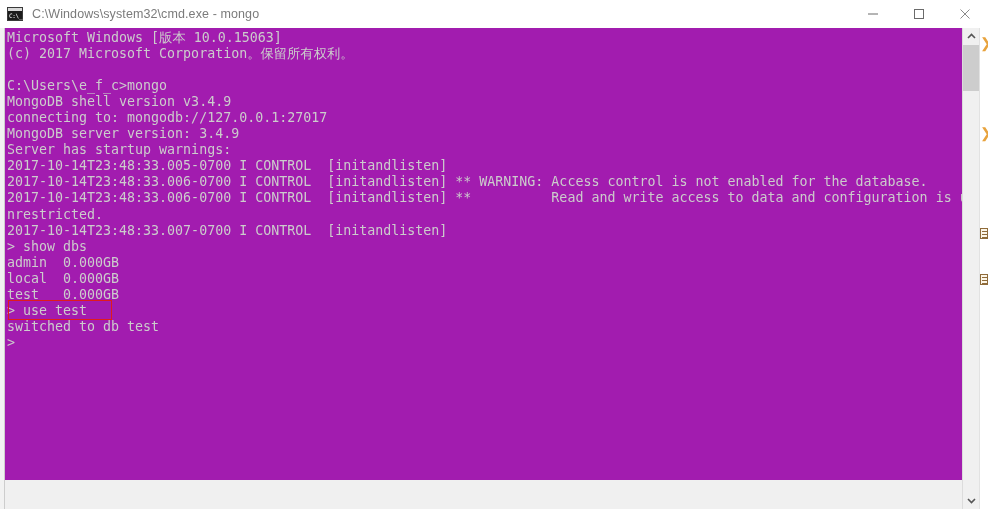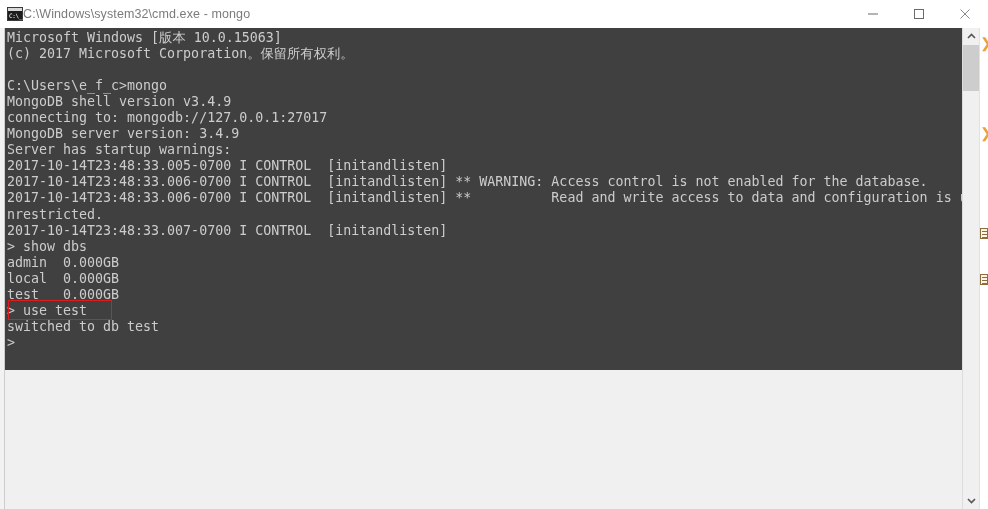--- a/index.html
+++ b/index.html
@@ -46,21 +46,21 @@
     position: absolute;
     left: 1px; top: 3px;
     font-family: "DejaVu Sans Mono", monospace;
     font-size: 6px;
     line-height: 9px;
     color: #ffffff;
     letter-spacing: -0.3px;
     white-space: nowrap;
   }
   .title-text {
-    margin-left: 0;
+    margin-left: 9px;
     font-size: 12.5px;
     color: #7b7b7b;
     white-space: nowrap;
     letter-spacing: 0.1px;
   }
   .win-controls {
     position: absolute;
     right: 0; top: 0;
     height: 28px;
     display: flex;
@@ -84,22 +84,22 @@
     position: absolute;
     left: 0; top: 0;
     width: 5px; height: 481px;
     background: #f2f2f2;
     border-right: 1px solid #cdcdcd;
   }
   .console {
     position: absolute;
     left: 5px; top: 0;
     width: 957px;
-    height: 342px;
-    background: #404040;
+    height: 452px;
+    background: #a21caf;
     overflow: hidden;
   }
   .console-text {
     position: absolute;
     left: 2px; top: 2px;
     font-family: "DejaVu Sans Mono", monospace;
     font-size: 13.3px;
     line-height: 16.05px;
     color: #cccccc;
     white-space: pre;

